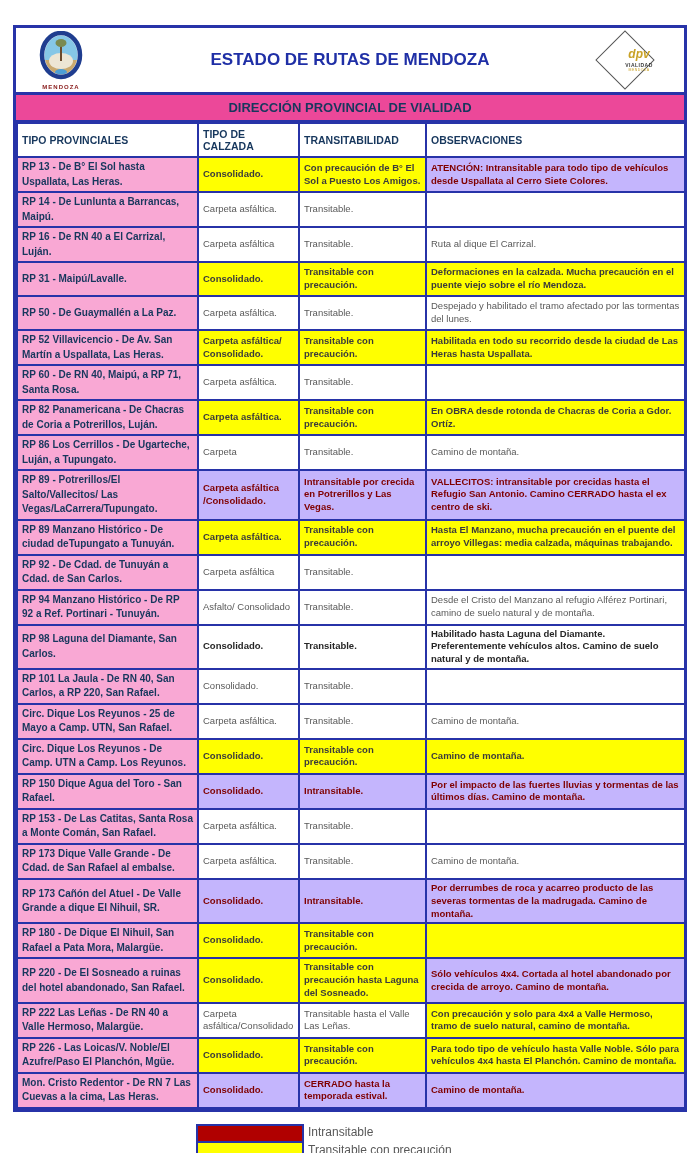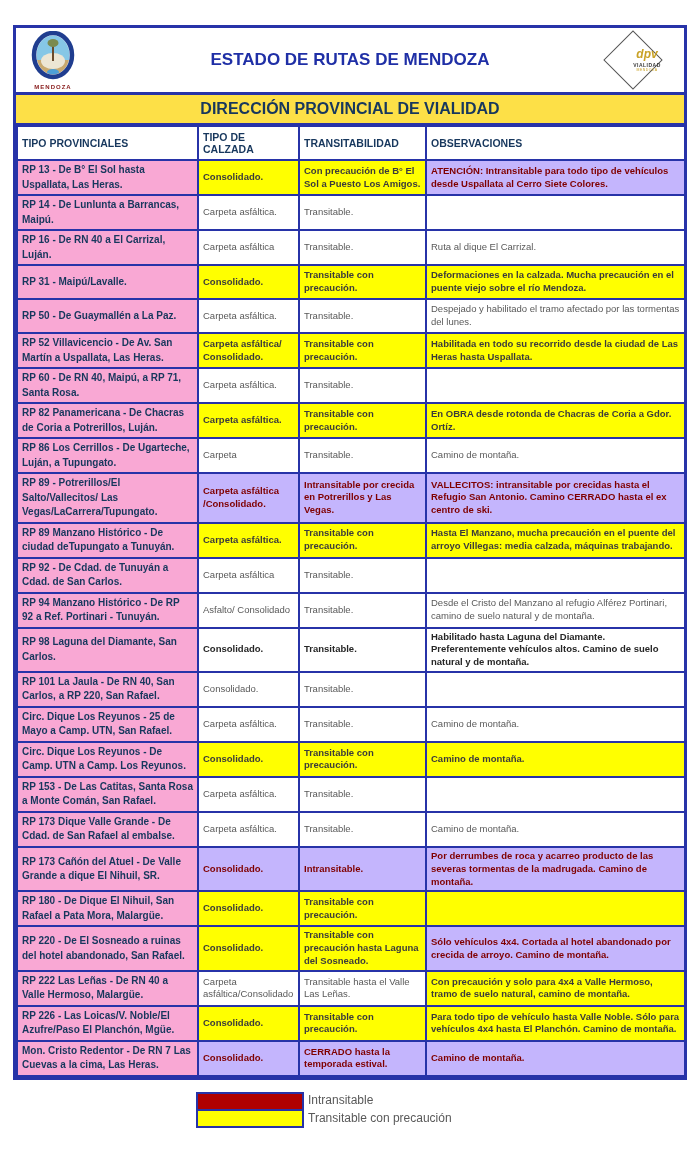--- a/index.html
+++ b/index.html
@@ -9,35 +9,35 @@
     -webkit-font-smoothing:antialiased;
   }
   .page{position:relative;width:700px;height:1153px;overflow:hidden;}
 
   .frame{
     margin:25px 13px 0 13px;
     border:3px solid #2733A8;
   }
 
   
-  .header{display:flex;align-items:center;height:64px;background:#fff;padding:0 2px;}
+  .header{display:flex;align-items:center;height:64px;background:#fff;padding:0 10px;}
   .logo-wrap{width:70px;display:flex;flex-direction:column;align-items:center;}
   .logo-caption{font-size:6px;font-weight:bold;color:#8B2020;letter-spacing:1px;margin-top:1px;}
   .title{flex:1;text-align:center;color:#1F2FA6;font-weight:bold;font-size:17px;}
   .dpv{width:70px;display:flex;justify-content:flex-start;align-items:center;position:relative;height:60px;}
   .dpv-diamond{width:40px;height:40px;border:1.5px solid #555;transform:rotate(45deg);background:#fff;}
   .dpv-inner{position:absolute;top:0;left:0;right:0;bottom:0;display:flex;flex-direction:column;align-items:center;justify-content:center;}
   .dpv-brand{font-size:12px;font-weight:bold;font-style:italic;color:#C9A227;line-height:1;}
   .dpv-line1{font-size:5px;font-weight:bold;color:#3a3a3a;margin-top:2px;letter-spacing:.5px;}
   .dpv-line2{font-size:3.5px;color:#C9A227;letter-spacing:.5px;}
 
   
   .tan-bar{
-    background:#fde047;border-top:3px solid #2733A8;border-bottom:2px solid #2733A8;
-    text-align:center;color:#17375D;font-weight:bold;font-size:16px;padding:5px 0;
+    background:#ec4899;border-top:3px solid #2733A8;border-bottom:2px solid #2733A8;
+    text-align:center;color:#17375D;font-weight:bold;font-size:13px;padding:5px 0;
   }
 
   
   table{width:100%;border-collapse:collapse;table-layout:fixed;}
   col.c1{width:181px;}col.c2{width:101px;}col.c3{width:127px;}col.c4{width:259px;}
   th{
     border:2px solid #2733A8;background:#fff;color:#17375D;
     font-weight:bold;font-size:10.5px;text-align:left;padding:4px 4px;
   }
   td{
@@ -214,20 +214,26 @@
             <td class="cell-white">Transitable.</td>
             <td class="cell-white">Camino de montaña.</td>
           </tr>
           <tr>
             <td class="cell-route">Circ. Dique Los Reyunos - De Camp. UTN a Camp. Los Reyunos.</td>
             <td class="cell-yellow">Consolidado.</td>
             <td class="cell-yellow">Transitable con precaución.</td>
             <td class="cell-yellow">Camino de montaña.</td>
           </tr>
           <tr>
+            <td class="cell-route">RP 150 Dique Agua del Toro - San Rafael.</td>
+            <td class="cell-red">Consolidado.</td>
+            <td class="cell-red">Intransitable.</td>
+            <td class="cell-red">Por el impacto de las fuertes lluvias y tormentas de las últimos días. Camino de montaña.</td>
+          </tr>
+          <tr>
             <td class="cell-route">RP 153 - De Las Catitas, Santa Rosa a Monte Comán, San Rafael.</td>
             <td class="cell-white">Carpeta asfáltica.</td>
             <td class="cell-white">Transitable.</td>
             <td class="cell-white"></td>
           </tr>
           <tr>
             <td class="cell-route">RP 173  Dique Valle Grande - De Cdad. de San Rafael al embalse.</td>
             <td class="cell-white">Carpeta asfáltica.</td>
             <td class="cell-white">Transitable.</td>
             <td class="cell-white">Camino de montaña.</td>

